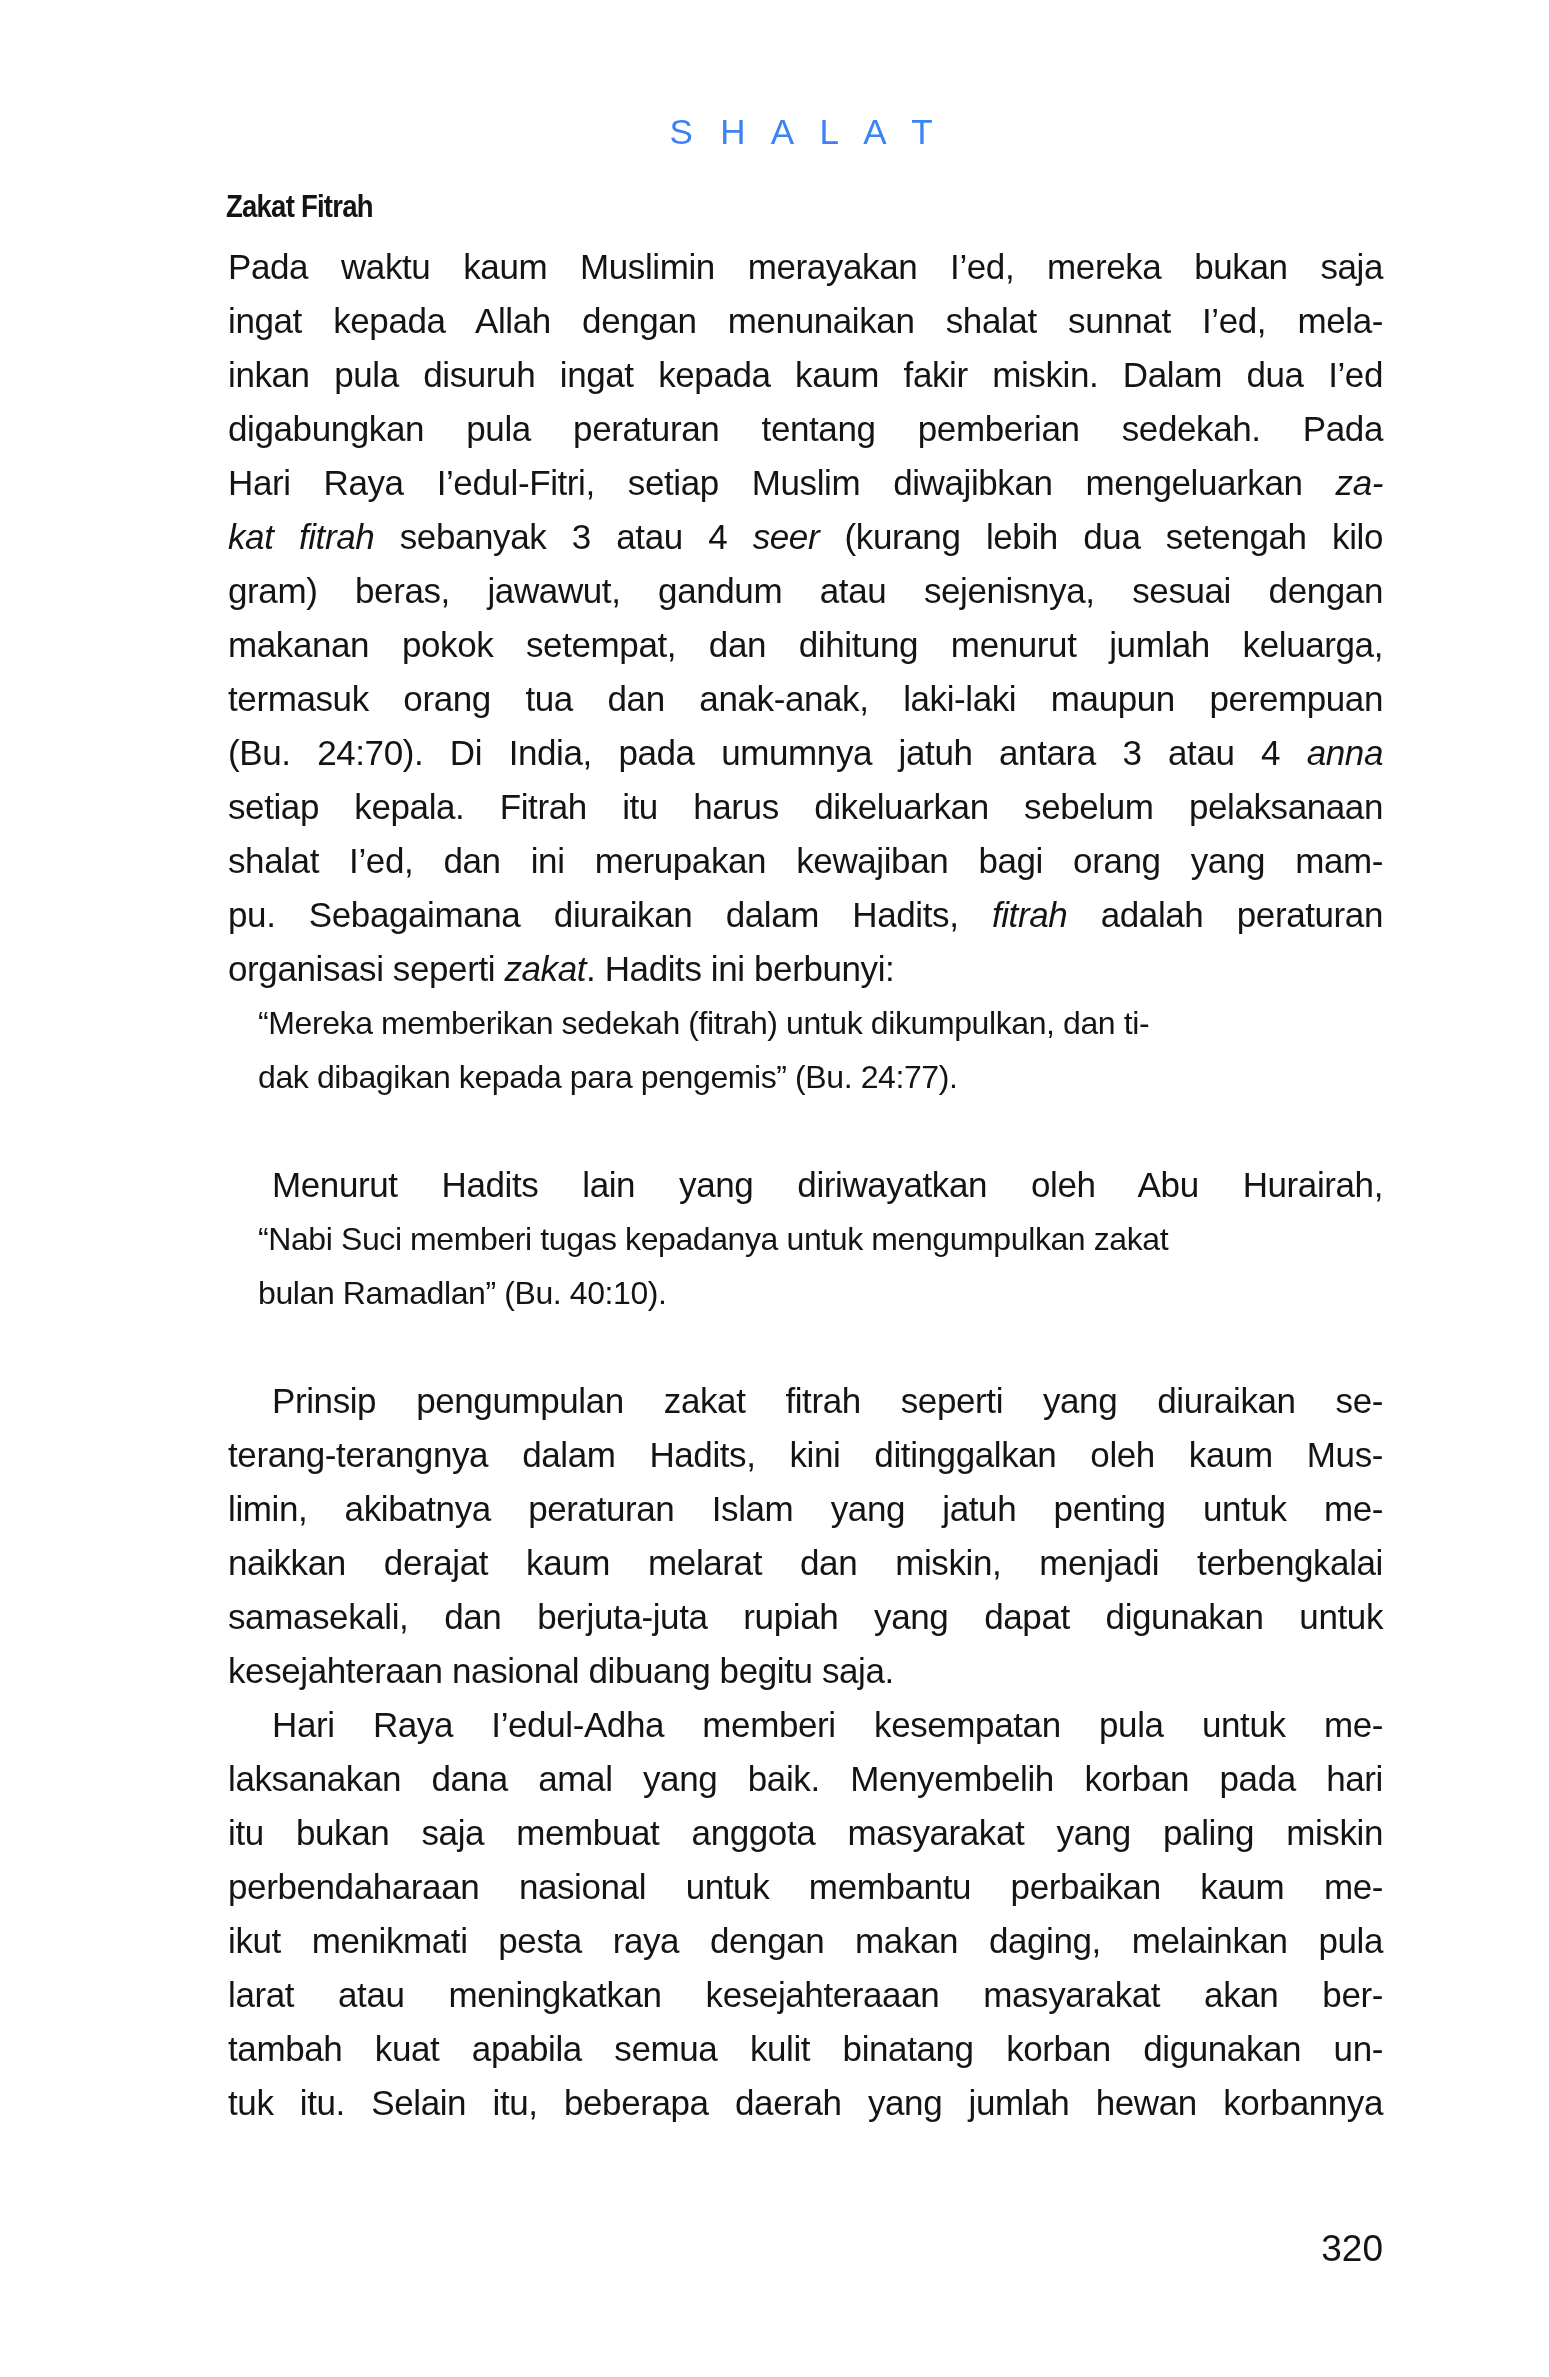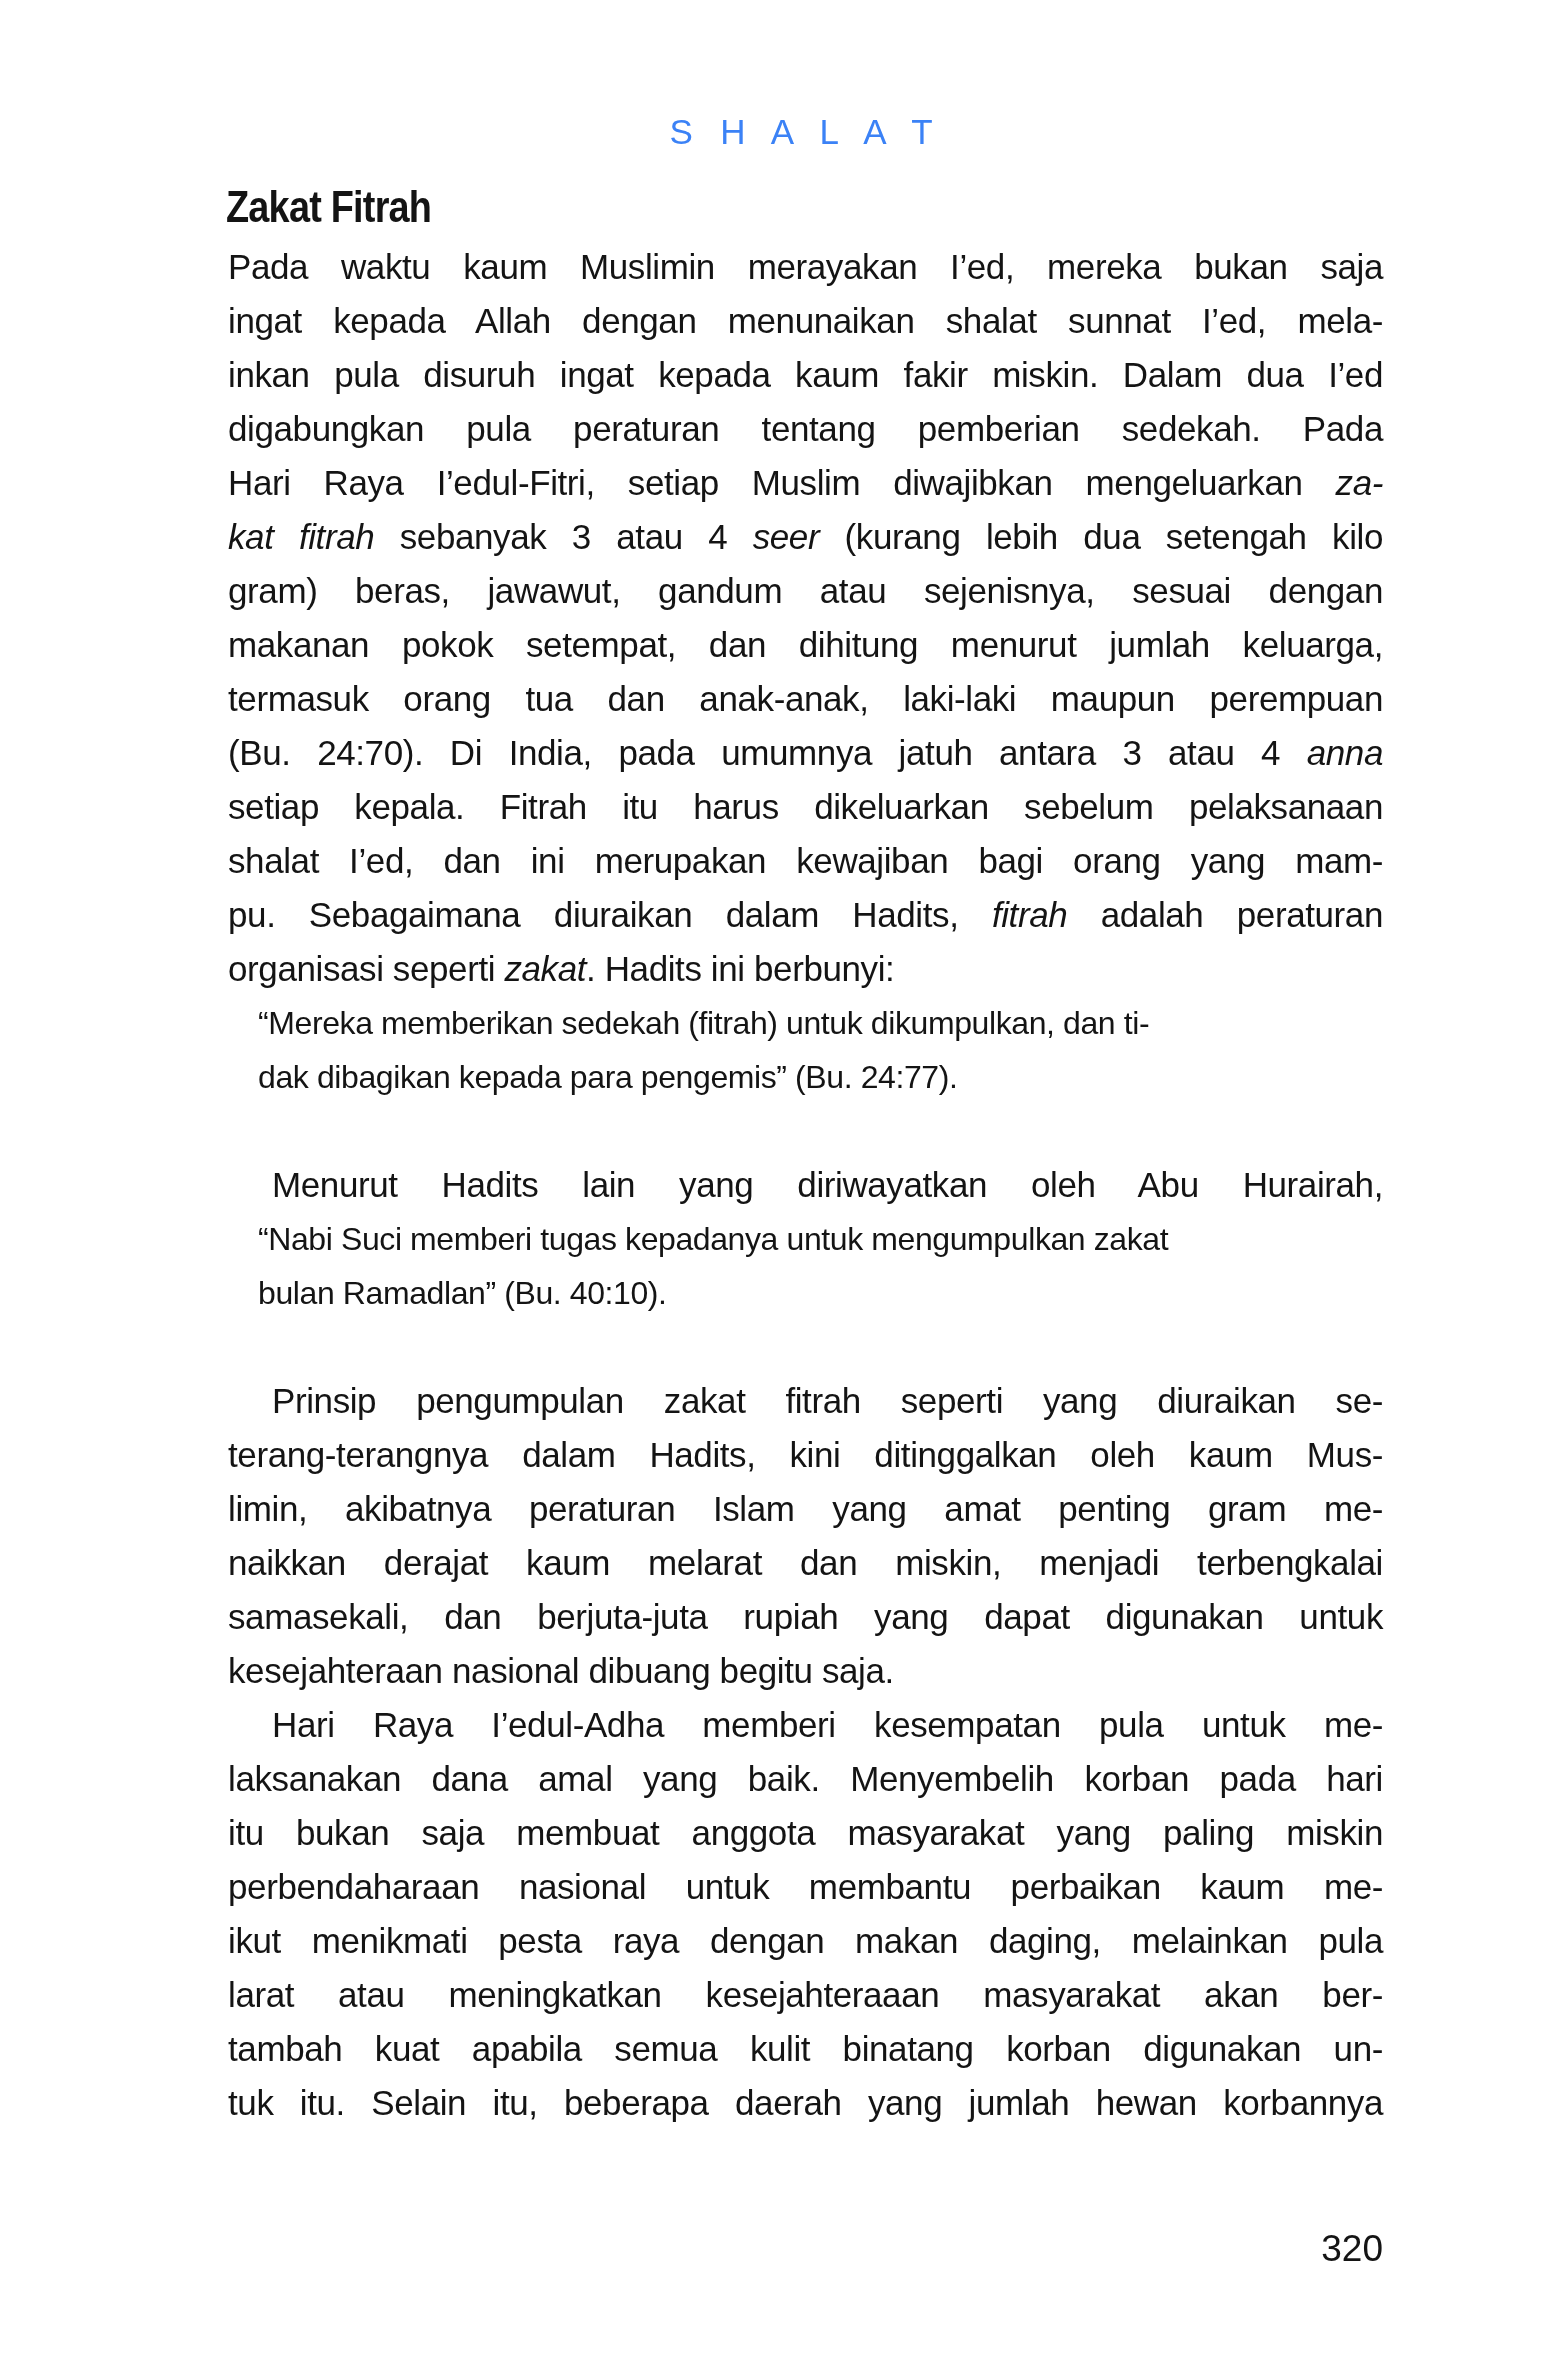--- a/index.html
+++ b/index.html
@@ -13,21 +13,21 @@
   }
   .running-header{
     position:absolute;top:112px;left:228px;width:1155px;
     text-align:center;
     font-size:35px;line-height:39px;
     letter-spacing:8.8px;
     color:#3b82f6;
   }
   .section-heading{
     position:absolute;top:182px;left:226px;margin:0;
-    font-size:44px;line-height:49px;font-weight:700;
+    font-size:32px;line-height:49px;font-weight:700;
     letter-spacing:-0.9px;
   }
   .section-heading .squeeze{
     display:inline-block;
     transform:scaleX(0.86);
     transform-origin:left center;
   }
   .text-body{
     position:absolute;top:240px;left:228px;width:1155px;
   }
@@ -78,21 +78,21 @@
       <div class="line last"><span>organisasi seperti </span><span class="it">zakat</span><span>. Hadits ini berbunyi:</span></div>
       <div class="line quote"><span>“Mereka memberikan sedekah (fitrah) untuk dikumpulkan, dan ti-</span></div>
       <div class="line quote last"><span>dak dibagikan kepada para pengemis” (Bu. 24:77).</span></div>
       <div class="gap"></div>
       <div class="line indent"><span>Menurut Hadits lain yang diriwayatkan oleh Abu Hurairah,</span></div>
       <div class="line quote"><span>“Nabi Suci memberi tugas kepadanya untuk mengumpulkan zakat</span></div>
       <div class="line quote last"><span>bulan Ramadlan” (Bu. 40:10).</span></div>
       <div class="gap"></div>
       <div class="line indent"><span>Prinsip pengumpulan zakat fitrah seperti yang diuraikan se-</span></div>
       <div class="line"><span>terang-terangnya dalam Hadits, kini ditinggalkan oleh kaum Mus-</span></div>
-      <div class="line"><span>limin, akibatnya peraturan Islam yang amat penting gram me-</span></div>
+      <div class="line"><span>limin, akibatnya peraturan Islam yang jatuh penting untuk me-</span></div>
       <div class="line"><span>naikkan derajat kaum melarat dan miskin, menjadi terbengkalai</span></div>
       <div class="line"><span>samasekali, dan berjuta-juta rupiah yang dapat digunakan untuk</span></div>
       <div class="line last"><span>kesejahteraan nasional dibuang begitu saja.</span></div>
       <div class="line indent"><span>Hari Raya I’edul-Adha memberi kesempatan pula untuk me-</span></div>
       <div class="line"><span>laksanakan dana amal yang baik. Menyembelih korban pada hari</span></div>
       <div class="line"><span>itu bukan saja membuat anggota masyarakat yang paling miskin</span></div>
       <div class="line"><span>perbendaharaan nasional untuk membantu perbaikan kaum me-</span></div>
       <div class="line"><span>ikut menikmati pesta raya dengan makan daging, melainkan pula</span></div>
       <div class="line"><span>larat atau meningkatkan kesejahteraaan masyarakat akan ber-</span></div>
       <div class="line"><span>tambah kuat apabila semua kulit binatang korban digunakan un-</span></div>

